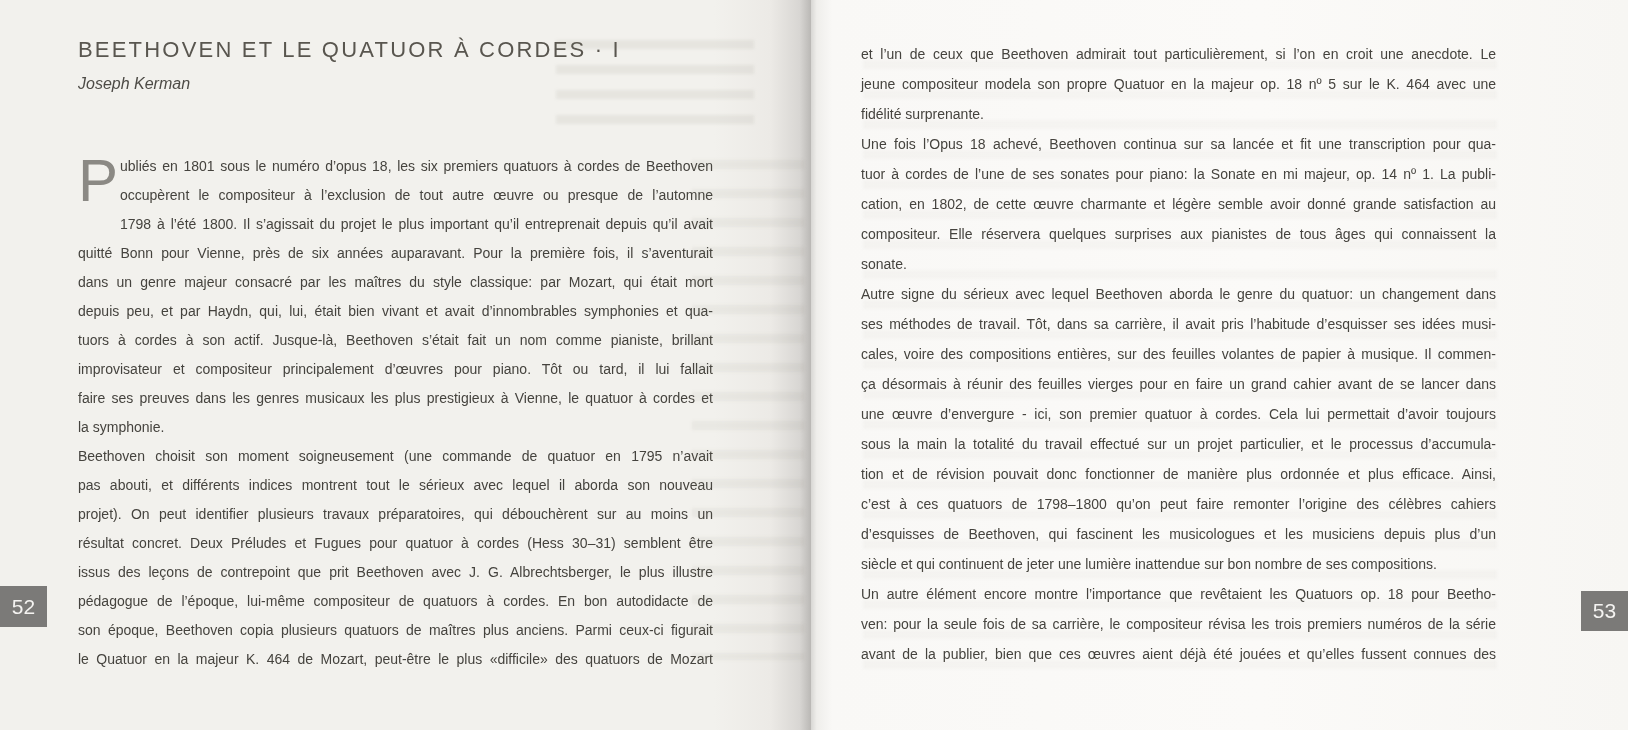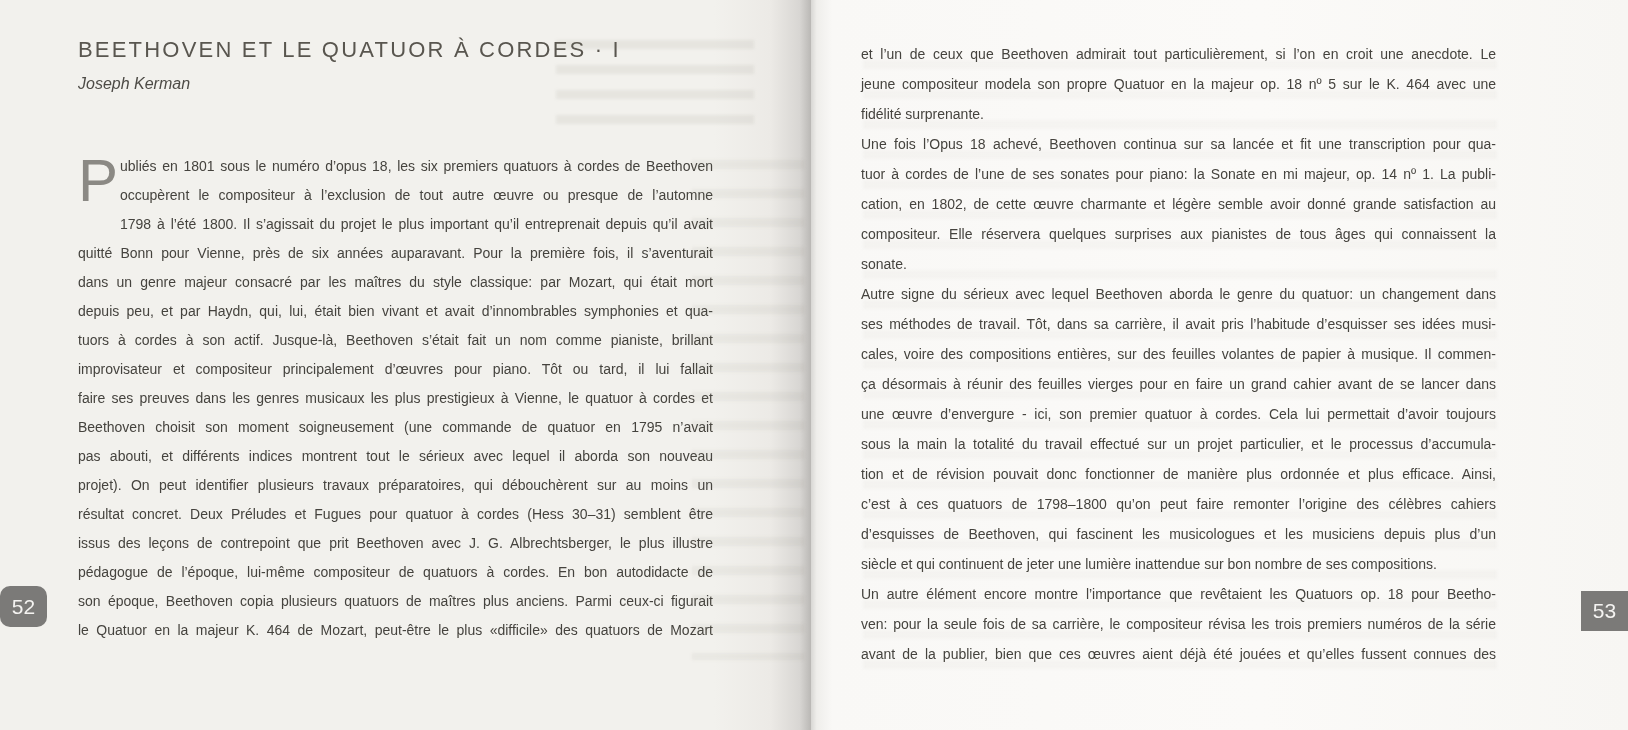--- a/index.html
+++ b/index.html
@@ -32,21 +32,21 @@
   .line { text-align:justify; text-align-last:justify; }
   .line.endline { text-align:left; text-align-last:left; }
   .dropcap {
     float:left; width:33px; height:56px; margin:3px 9px 0 0;
     font-size:60px; line-height:52px; color:#8b8984; font-weight:400;
   }
   .pagenum {
     position:absolute; background:#7b7a78; color:#f4f3f1;
     font-size:21px; display:flex; align-items:center; justify-content:center;
   }
-  .pn-left { left:0; top:586px; width:47px; height:41px;border-radius:10px; }
+  .pn-left { left:0; top:586px; width:47px; height:41px; }
   .pn-right { right:0; top:591px; width:47px; height:40px; }
   
   .ghost { position:absolute; pointer-events:none; filter:blur(1.6px); }
   .g-title {
     left:556px; top:40px; width:198px; height:96px;
     background:repeating-linear-gradient(to bottom, rgba(128,122,108,.10) 0 9px, transparent 9px 25px);
   }
   .g-leftcol {
     left:692px; top:160px; width:112px; height:500px;
     background:repeating-linear-gradient(to bottom, rgba(128,122,108,.08) 0 9px, transparent 9px 29px);
@@ -72,20 +72,21 @@
           <div>
             <div class="line">ubliés en 1801 sous le numéro d’opus 18, les six premiers quatuors à cordes de Beethoven</div>
             <div class="line">occupèrent le compositeur à l’exclusion de tout autre œuvre ou presque de l’automne</div>
             <div class="line">1798 à l’été 1800. Il s’agissait du projet le plus important qu’il entreprenait depuis qu’il avait</div>
             <div class="line">quitté Bonn pour Vienne, près de six années auparavant. Pour la première fois, il s’aventurait</div>
             <div class="line">dans un genre majeur consacré par les maîtres du style classique: par Mozart, qui était mort</div>
             <div class="line">depuis peu, et par Haydn, qui, lui, était bien vivant et avait d’innombrables symphonies et qua-</div>
             <div class="line">tuors à cordes à son actif. Jusque-là, Beethoven s’était fait un nom comme pianiste, brillant</div>
             <div class="line">improvisateur et compositeur principalement d’œuvres pour piano. Tôt ou tard, il lui fallait</div>
             <div class="line">faire ses preuves dans les genres musicaux les plus prestigieux à Vienne, le quatuor à cordes et</div>
+            <div class="line endline">la symphonie.</div>
           </div>
           <div>
             <div class="line">Beethoven choisit son moment soigneusement (une commande de quatuor en 1795 n’avait</div>
             <div class="line">pas abouti, et différents indices montrent tout le sérieux avec lequel il aborda son nouveau</div>
             <div class="line">projet). On peut identifier plusieurs travaux préparatoires, qui débouchèrent sur au moins un</div>
             <div class="line">résultat concret. Deux Préludes et Fugues pour quatuor à cordes (Hess 30–31) semblent être</div>
             <div class="line">issus des leçons de contrepoint que prit Beethoven avec J. G. Albrechtsberger, le plus illustre</div>
             <div class="line">pédagogue de l’époque, lui-même compositeur de quatuors à cordes. En bon autodidacte de</div>
             <div class="line">son époque, Beethoven copia plusieurs quatuors de maîtres plus anciens. Parmi ceux-ci figurait</div>
             <div class="line">le Quatuor en la majeur K. 464 de Mozart, peut-être le plus «difficile» des quatuors de Mozart</div>

